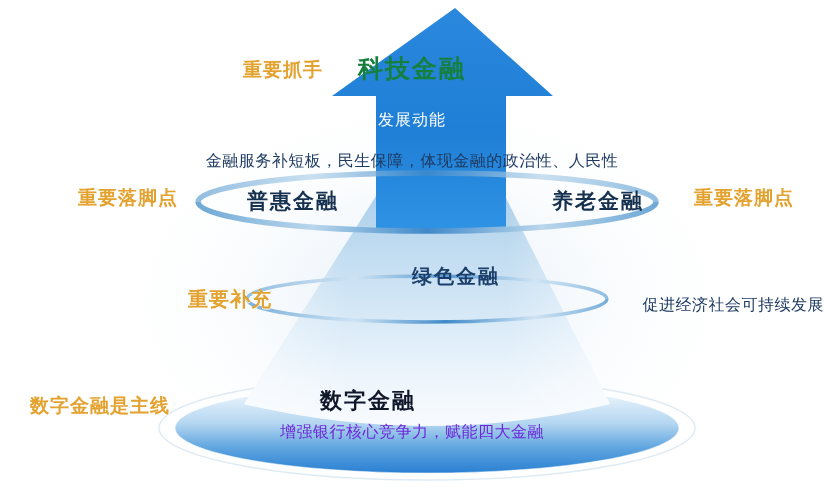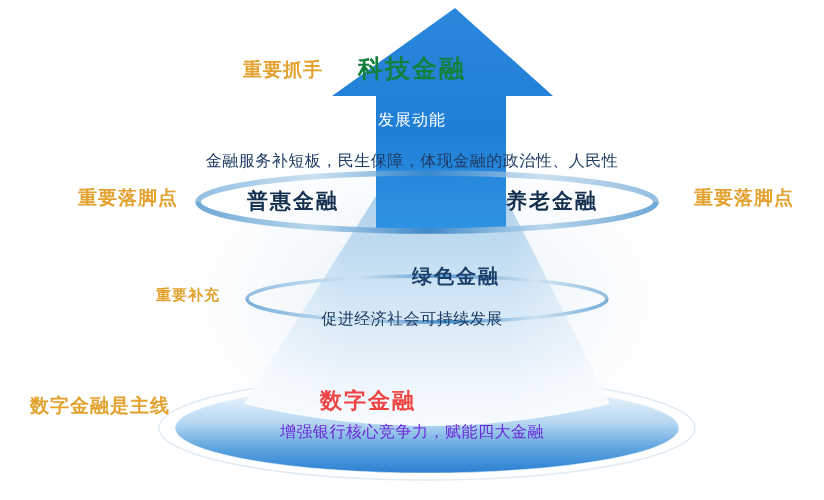--- a/index.html
+++ b/index.html
@@ -18,21 +18,21 @@
     position:absolute;
     color:#e3a12e;
     font-weight:bold;
     white-space:nowrap;
     letter-spacing:1px;
     text-shadow:0 1px 0 rgba(255,255,255,.9);
   }
   .lbl-grab{left:243px;top:57px;font-size:19px;}
   .lbl-foot-l{left:78px;top:185px;font-size:19px;}
   .lbl-foot-r{left:694px;top:185px;font-size:19px;}
-  .lbl-supp{left:156px;top:286px;font-size:15px;}
+  .lbl-supp{left:188px;top:286px;font-size:20px;}
   .lbl-main{left:30px;top:393px;font-size:19px;}
 
   .txt{position:absolute;white-space:nowrap;}
 
   .arrow-title{
     left:0;top:52px;width:824px;text-align:center;
     color:#15803d;font-size:25px;font-weight:bold;letter-spacing:2px;
   }
   .arrow-sub1{
     left:0;top:88px;width:672px;text-align:left;
@@ -46,35 +46,35 @@
   .tier1-desc{
     left:0;top:151px;width:824px;text-align:center;
     color:#1f3b63;font-size:16px;letter-spacing:.5px;
   }
   .tier1-left{
     left:247px;top:187px;
     color:#16314f;font-size:21px;font-weight:bold;letter-spacing:2px;
   }
   .tier1-right{
     left:506px;top:187px;
-    color:#16314f;font-size:21px;font-weight:bold;letter-spacing:2px;
+    color:#16314f;font-size:21px;font-weight:bold;letter-spacing:2px;padding-left:46px;
   }
 
   .tier2-title{
     left:0;top:263px;width:824px;text-align:center;
     color:#1b3f6b;font-size:20px;font-weight:bold;letter-spacing:2px;padding-left:44px;
   }
   .tier2-desc{
-    left:0;top:309px;width:824px;text-align:center;
+    left:0;top:295px;width:824px;text-align:right;
     color:#1f3b63;font-size:16px;letter-spacing:.5px;
   }
 
   .tier3-title{
     left:0;top:386px;width:736px;text-align:center;
-    color:#ef4444;font-size:22px;font-weight:bold;letter-spacing:2px;
+    color:#0f172a;font-size:22px;font-weight:bold;letter-spacing:2px;
   }
   .tier3-desc{
     left:0;top:422px;width:824px;text-align:center;
     color:#6d28d9;font-size:16px;letter-spacing:.5px;
   }
 </style>
 </head>
 <body>
 
 <div id="stage">

